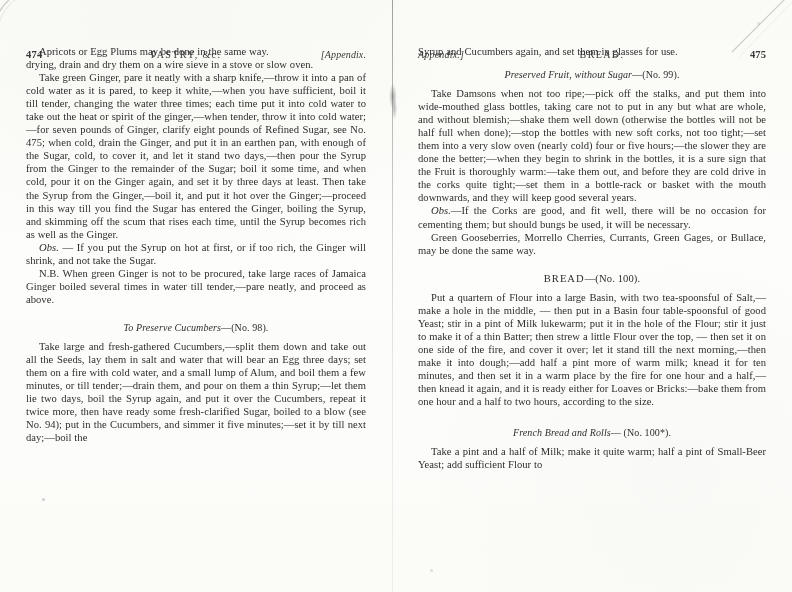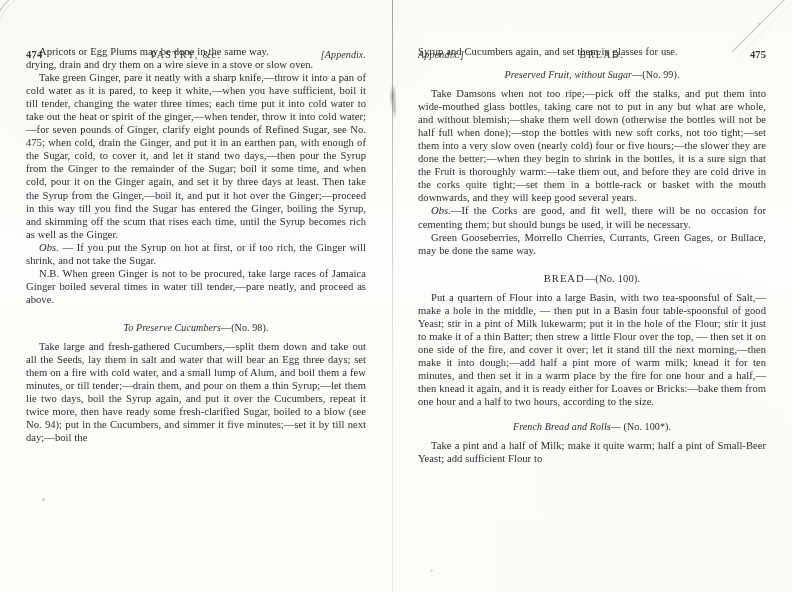--- a/index.html
+++ b/index.html
@@ -255,21 +255,21 @@
       <p class="para indent"><span class="obs">Obs.</span><span>—If the Corks are good, and fit well, there will be no occasion for cementing them; but should bungs be used, it will be necessary.</span></p>
 
       <p class="para indent">Green Gooseberries, Morrello Cherries, Currants, Green Gages, or Bullace, may be done the same way.</p>
 
       <div class="section-head roman" style="margin-top:16px;">
         <span>BREAD</span><span class="num">—(No. 100).</span>
       </div>
 
       <p class="para indent">Put a quartern of Flour into a large Basin, with two tea-spoonsful of Salt,—make a hole in the middle, — then put in a Basin four table-spoonsful of good Yeast; stir in a pint of Milk lukewarm; put it in the hole of the Flour; stir it just to make it of a thin Batter; then strew a little Flour over the top, — then set it on one side of the fire, and cover it over; let it stand till the next morning,—then make it into dough;—add half a pint more of warm milk; knead it for ten minutes, and then set it in a warm place by the fire for one hour and a half,—then knead it again, and it is ready either for Loaves or Bricks:—bake them from one hour and a half to two hours, according to the size.</p>
 
-      <div class="section-head" style="margin-top:13px;">
+      <div class="section-head" style="margin-top:19px;">
         <span>French Bread and Rolls</span><span class="num">— (No. 100*).</span>
       </div>
 
       <p class="para indent">Take a pint and a half of Milk; make it quite warm; half a pint of Small-Beer Yeast; add sufficient Flour to</p>
 
     </div>
   </div>
 
   <svg id="corner-tl" viewBox="0 0 64 40">
     <path d="M 2 30 C 10 6, 30 -2, 56 -6" fill="none" stroke="rgba(120,120,120,0.40)" stroke-width="1.1"></path>

